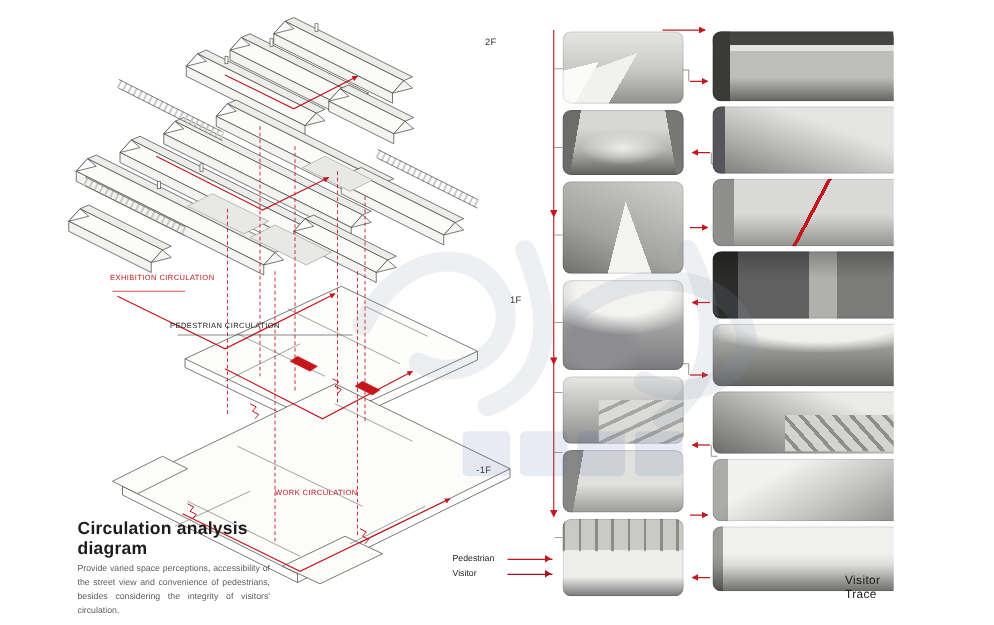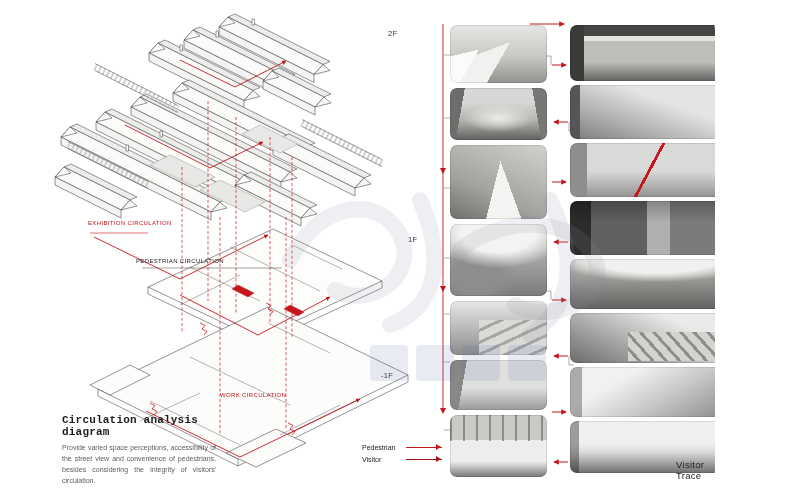--- a/index.html
+++ b/index.html
@@ -17,21 +17,21 @@
   #lbl-b1{left:381px;top:371px;text-align:right;}
 
   
   .circ-lbl{position:absolute;font-size:6px;letter-spacing:.35px;z-index:12;white-space:nowrap;}
   #lbl-exh{left:88px;top:220px;color:#c4161c;}
   #lbl-ped{left:136px;top:258px;color:#222;}
   #lbl-work{left:220px;top:392px;color:#c4161c;}
 
   
   .text-block{position:absolute;left:62px;top:414px;width:154px;z-index:12;}
-  .text-block h1{margin:0 0 5px 0;font-size:11px;font-weight:bold;color:#1c1c1c;letter-spacing:.2px;font-family:Liberation Mono, monospace;}
+  .text-block h1{margin:0 0 5px 0;font-size:14px;font-weight:bold;color:#1c1c1c;letter-spacing:.2px;}
   .text-block p{margin:0;font-size:7px;line-height:1.55;color:#5c5c5c;text-align:justify;}
 
   
   #left-thumbs{position:absolute;left:450px;top:25px;width:97px;display:flex;flex-direction:column;gap:5px;z-index:6;}
   #right-thumbs{position:absolute;left:570px;top:25px;width:172px;display:flex;flex-direction:column;gap:4px;z-index:6;}
   .thumb{width:100%;flex:none;border-radius:7px;box-shadow:inset 0 0 0 1px rgba(0,0,0,.10);}
   #left-thumbs .thumb:nth-child(1){height:58px}
   #left-thumbs .thumb:nth-child(2){height:52px}
   #left-thumbs .thumb:nth-child(3){height:74px}
   #left-thumbs .thumb:nth-child(4){height:72px}

